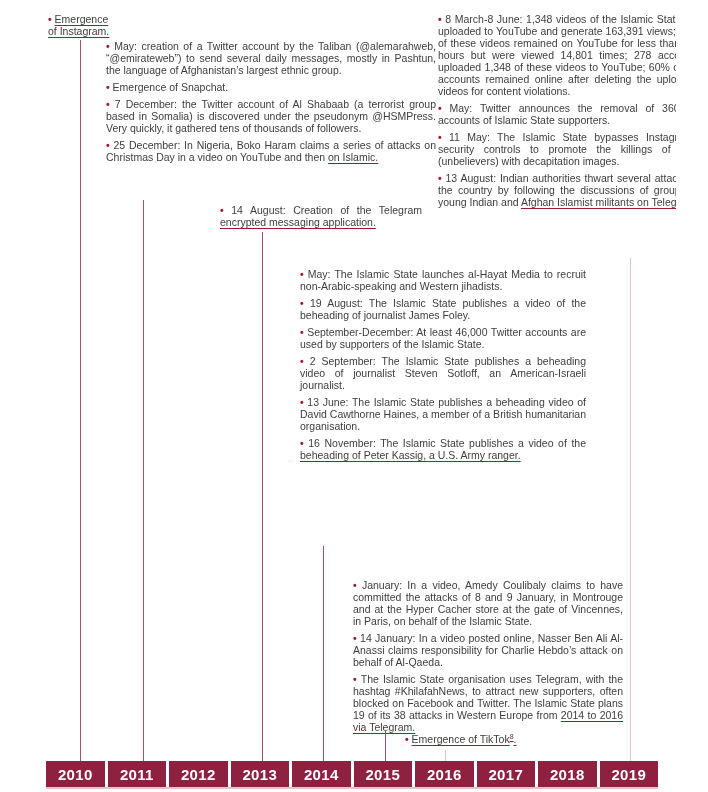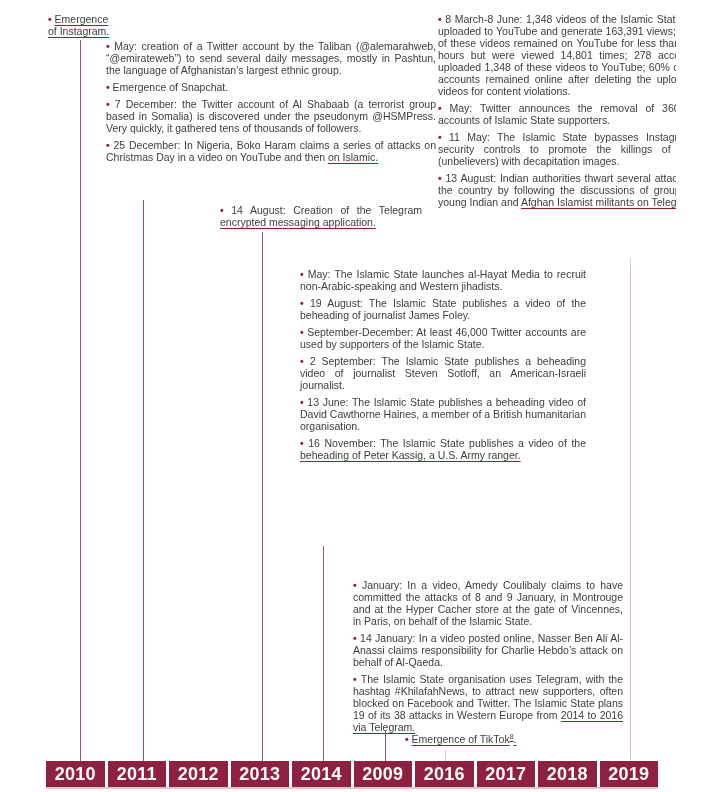--- a/index.html
+++ b/index.html
@@ -41,21 +41,21 @@
   .c-2016{left:445px; top:750px; height:11px;}
   .c-2019{left:630px; top:258px; height:503px;}
 
   .timeline-bar{
     position:absolute; left:46px; top:761px; width:612px; height:26px;
     display:flex; gap:3px; border-bottom:2px solid var(--conn-light);
     box-sizing:content-box;
   }
   .year-box{
     flex:1; background:var(--box); color:#ffffff; font-weight:bold;
-    font-size:18px; display:flex; align-items:center; justify-content:center;
+    font-size:15px; display:flex; align-items:center; justify-content:center;
     letter-spacing:0.3px;
   }
 </style>
 </head>
 <body>
 
 <div class="canvas">
 
   <div id="blocks-host">
       <div class="block b-instagram-2010">
@@ -101,20 +101,20 @@
   <div class="connector c-2015"></div>
   <div class="connector light c-2016"></div>
   <div class="connector light c-2019"></div>
 
   <div class="timeline-bar">
     <div class="year-box">2010</div>
     <div class="year-box">2011</div>
     <div class="year-box">2012</div>
     <div class="year-box">2013</div>
     <div class="year-box">2014</div>
-    <div class="year-box">2009</div>
+    <div class="year-box">2015</div>
     <div class="year-box">2016</div>
     <div class="year-box">2017</div>
     <div class="year-box">2018</div>
     <div class="year-box">2019</div>
   </div>
 
 </div>
 
 </body></html>

